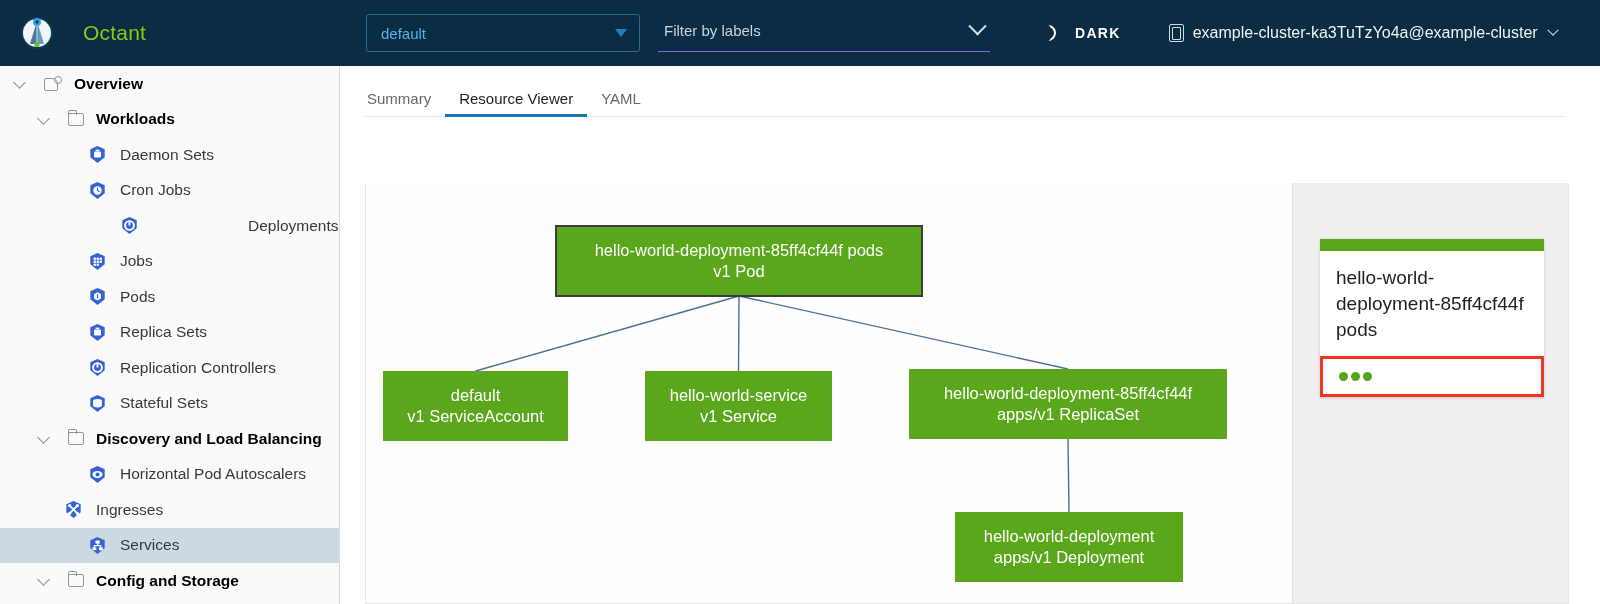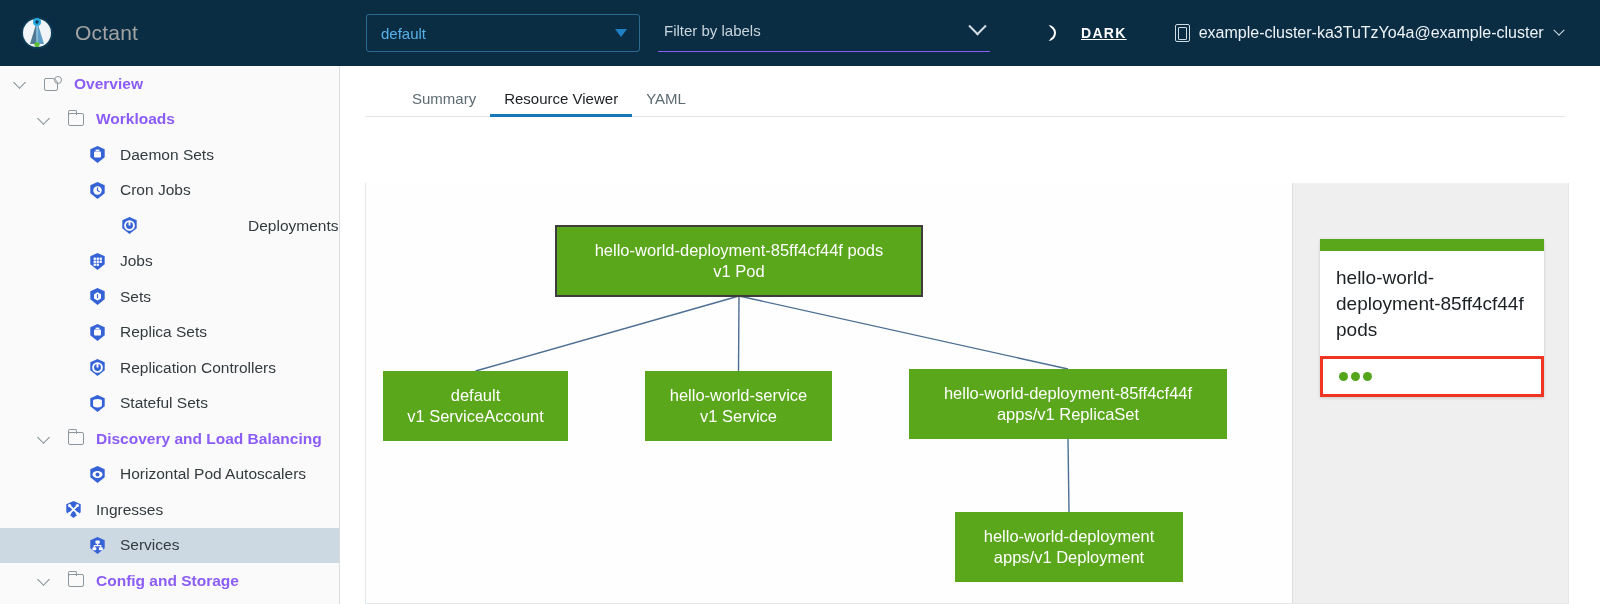--- a/index.html
+++ b/index.html
@@ -14,21 +14,21 @@
   
   .header {
     position: absolute; top: 0; left: 0;
     width: 1600px; height: 66px;
     background: #0a2d44;
     display: flex; align-items: center;
   }
   .brand { display: flex; align-items: center; padding-left: 18px; width: 344px; }
   .brand-logo { width: 38px; height: 38px; position: relative; }
   .brand-title {
-    color: #a3a3a3; font-size: 21px; margin-left: 19px; letter-spacing: .2px;
+    color: #84cc16; font-size: 21px; margin-left: 27px; letter-spacing: .2px;
   }
 
   .ns-select {
     width: 274px; height: 38px;
     border: 1px solid #2a6a93; border-radius: 3px;
     display: flex; align-items: center; justify-content: space-between;
     padding: 0 12px 0 14px; margin-left: 22px;
     color: #58b1e8; font-size: 15px;
   }
   .ns-select .caret { width: 0;height:0;border-left:6px solid transparent;border-right:6px solid transparent;border-top:8px solid #1f7fc4; }
@@ -36,22 +36,22 @@
   .label-filter {
     width: 332px; height: 38px; margin-left: 18px;
     border-bottom: 1px solid #8b5cf6;
     display: flex; align-items: center; justify-content: space-between;
     padding: 0 6px 4px 6px;
     color: #c9d4dc; font-size: 15px; text-align: center;
   }
   .chev { width: 13px; height: 13px; border-right: 2px solid #d3dde4; border-bottom: 2px solid #d3dde4; transform: rotate(45deg) translate(-3px,-3px); }
 
   .theme-toggle {
-    margin-left: 50px; display: flex; align-items: center; gap: 25px;
-    color: #ffffff; font-size: 14px; font-weight: bold; letter-spacing: 1.3px; text-decoration: underline;
+    margin-left: 50px; display: flex; align-items: center; gap: 19px;
+    color: #ffffff; font-size: 14px; font-weight: bold; letter-spacing: 1.3px;
   }
   .moon { width:16px;height:16px;position:relative; }
   .moon::before{content:"";position:absolute;inset:0;border-radius:50%;border:2px solid #fff;}
   .moon::after{content:"";position:absolute;left:-4px;top:-2px;width:16px;height:20px;border-radius:50%;background:#0a2d44;}
 
   .cluster-sel {
     margin-left: 48px; display: flex; align-items: center; gap: 9px;
     color: #eef3f6; font-size: 16px;
   }
   .cluster-icon { width:15px;height:18px;border:1.5px solid #cfdbe3;border-radius:2px;position:relative;flex:none; }
@@ -59,21 +59,21 @@
   .cluster-caret { width:8px;height:8px;border-right:1.5px solid #cfdbe3;border-bottom:1.5px solid #cfdbe3;transform:rotate(45deg) translate(-2px,-2px);margin-left:2px;}
 
   
   .sidebar {
     position: absolute; top: 66px; left: 0;
     width: 340px; height: 538px;
     background: #fafafa; border-right: 1px solid #d8dde0;
     overflow: hidden;
   }
   .nav-row { display: flex; align-items: center; height: 35.5px; font-size: 15.5px; color: #333b3f; }
-  .nav-row.group { font-weight: bold; color: #8b5cf6; }
+  .nav-row.group { font-weight: bold; color: #000000; }
   .nav-row.sel { background: #ccd8e2; }
   .twisty { width: 13px; height: 13px; flex: none; position: relative; }
   .twisty::after {
     content:""; position:absolute; left:1px; top:1px;
     width: 8px; height: 8px;
     border-right: 1.6px solid #7a8b93; border-bottom: 1.6px solid #7a8b93;
     transform: rotate(45deg);
   }
   .folder { width:16px;height:13px;flex:none;border:1.4px solid #8b979d;border-radius:2px;position:relative; }
   .folder::before{content:"";position:absolute;left:-1.4px;top:-4px;width:7px;height:4px;border:1.4px solid #8b979d;border-bottom:none;border-radius:2px 2px 0 0;}
@@ -96,21 +96,21 @@
     letter-spacing: -.2px;
   }
   .tabs {
     display: flex; align-items: flex-end; gap: 0;
     margin: 18px 0 0 24px; width: 1200px;
     border-bottom: 1px solid #e3e6e8; height: 33px;
   }
   .tab {
     font-size: 15px; color: #5c6a72; padding: 0 14px 9px 14px; position: relative;
   }
-  .tab:first-child { padding-left: 2px; margin-left: 45px; }
+  .tab:first-child { padding-left: 2px; }
   .tab.active { color: #1a1f22; }
   .tab.active::after {
     content:""; position:absolute; left: 0; right: 0; bottom: -1px;
     height: 3px; background: #1678ba;
   }
 
   .viewer {
     position: absolute; left: 24px; top: 117px;
     width: 1204px; height: 421px;
     border: 1px solid #e5e8ea; border-top: none;
@@ -266,21 +266,21 @@
       </div>
       <div class="nav-row" style="padding-left: 88px;">
         <span style="display:flex;flex:none">
           <svg class="k8s" viewBox="0 0 19 19">
             <path d="M9.5 .9 L16.7 4.3 L16.7 12.3 L9.5 18.1 L2.3 12.3 L2.3 4.3 Z" fill="#3563d6"></path>
             <path d="M9.5 5.2 L13 7.2 L13 11.4 L9.5 13.4 L6 11.4 L6 7.2 Z" fill="#fff"></path>
             <path d="M9.5 7.2 L9.5 11.2" stroke="#3563d6" stroke-width="1.2"></path>
           </svg>
         </span>
         <span style="width:13px;flex:none"></span>
-        <span class="nav-label">Sets</span>
+        <span class="nav-label">Pods</span>
       </div>
       <div class="nav-row" style="padding-left: 88px;">
         <span style="display:flex;flex:none">
           <svg class="k8s" viewBox="0 0 19 19">
             <path d="M9.5 .9 L16.7 4.3 L16.7 12.3 L9.5 18.1 L2.3 12.3 L2.3 4.3 Z" fill="#3563d6"></path>
             <rect x="6" y="6.4" width="7" height="6" rx="1" fill="#fff"></rect>
             <rect x="7.6" y="4.6" width="3.8" height="1.6" fill="#fff"></rect>
           </svg>
         </span>
         <span style="width:13px;flex:none"></span>

